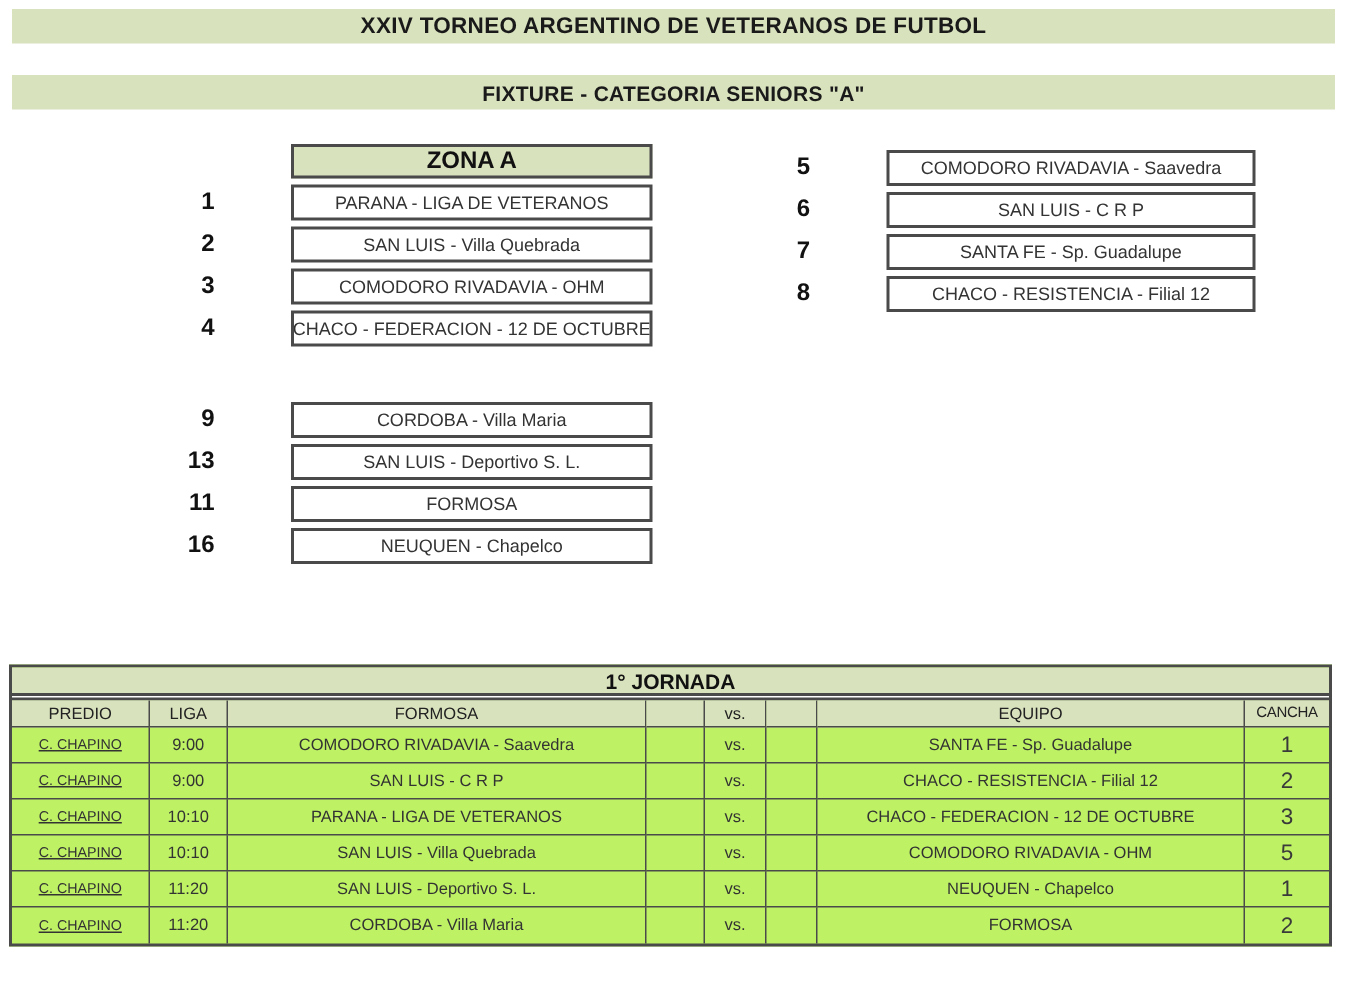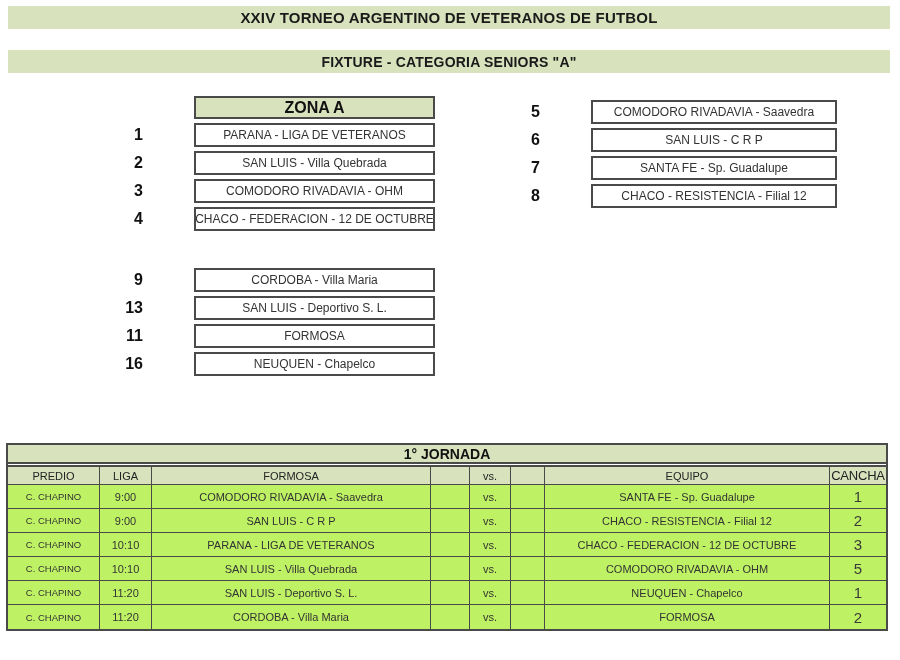--- a/index.html
+++ b/index.html
@@ -66,22 +66,22 @@
   .jc {
     border-right: 1.5px solid #4a4a4a;
     border-bottom: 1.5px solid #4a4a4a;
     display: flex; align-items: center; justify-content: center;
     overflow: hidden; white-space: nowrap;
     color: #333;
   }
   .jc.last-col { border-right: none; }
   .j-grid .row6 { border-bottom: none; }
   .jc.head { background: #d8e2bd; font-size: 11px; color: #222; }
-  .jc.head.cancha-h { font-size: 13px; letter-spacing: -0.2px; }
-  .jc.predio { font-size: 9.5px; }
+  .jc.head.cancha-h { font-size: 10px; letter-spacing: -0.2px; }
+  .jc.predio { font-size: 9.5px; text-decoration: underline; }
   .jc.hora   { font-size: 11px; }
   .jc.team   { font-size: 11px; }
   .jc.vs     { font-size: 11px; }
   .jc.cancha { font-size: 15px; color: #3a3a3a; }
 </style>
 </head>
 <body>
 
 <div class="page">
 

